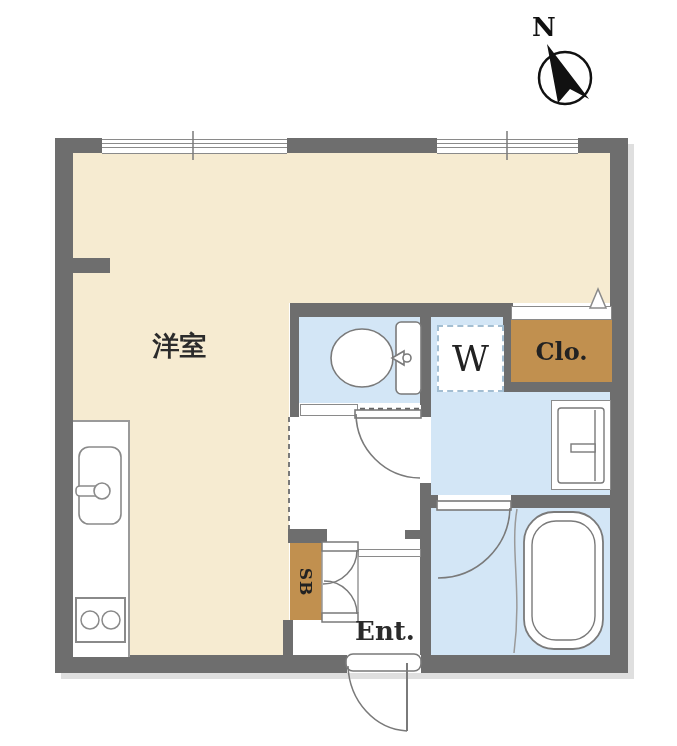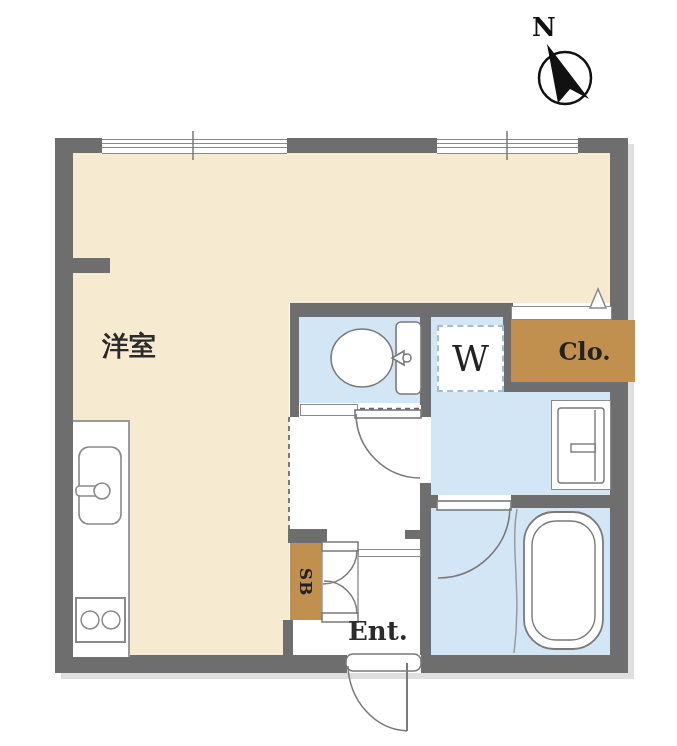--- a/index.html
+++ b/index.html
@@ -45,34 +45,34 @@
   .w-ent-west{left:283px;top:620px;width:10px;height:35px;}
 
   .window{background:#fff;border-top:1.5px solid #8a8a8a;border-bottom:1.5px solid #8a8a8a;z-index:2;}
   .window-1{left:102px;top:139px;width:185px;height:13px;}
   .window-2{left:437px;top:139px;width:141px;height:13px;}
 
   .counter{left:73px;top:420px;width:55px;height:235px;background:#fff;border-top:2px solid #9a9a9a;border-right:2px solid #9a9a9a;}
   .wbox{left:437px;top:325px;width:63px;height:63px;background:#fff;border:2px dashed var(--washer_dash,#a3bed2);
         display:flex;align-items:center;justify-content:center;font-size:36px;color:#222;}
   .clo{left:511px;top:320px;width:101px;height:62px;background:var(--storage,#c1904f);
-       display:flex;align-items:center;justify-content:center;font-weight:bold;font-size:24px;color:#222;padding-left:23px;}
+       display:flex;align-items:center;justify-content:center;font-weight:bold;font-size:24px;color:#222;}
   .clo-strip{left:511px;top:306px;width:101px;height:14px;background:#fff;border:1.5px solid #8a8a8a;box-sizing:border-box;}
   .sb{left:290px;top:543px;width:32px;height:77px;background:var(--storage,#c1904f);
       display:flex;align-items:center;justify-content:center;}
   .sb span{transform:rotate(90deg);font-weight:bold;font-size:17px;color:#222;letter-spacing:1px;}
   .step{left:358px;top:549px;width:63px;height:8px;background:#fff;border:1.5px solid #8a8a8a;box-sizing:border-box;}
   .toilet-door{left:300px;top:404px;width:58px;height:12px;background:#fff;border:1.5px solid #8a8a8a;box-sizing:border-box;}
   .toilet-rail{left:358px;top:405px;width:63px;height:9px;background:#fff;}
   .vanity{left:551px;top:400px;width:60px;height:90px;background:#fff;border:1.5px solid #8a8a8a;box-sizing:border-box;}
   .ent-gap{left:347px;top:655px;width:74px;height:18px;background:#fff;z-index:3;}
 
-  .room-label{left:102px;top:328px;width:155px;height:78px;font-weight:bold;
+  .room-label{left:102px;top:328px;width:155px;height:78px;text-align:center;font-weight:bold;
               font-size:27px;line-height:1.3;color:#2b2b2b;}
-  .ent-label{left:348px;top:616px;width:74px;height:30px;font-weight:bold;font-size:26px;}
+  .ent-label{left:348px;top:616px;width:74px;height:30px;text-align:center;font-weight:bold;font-size:26px;}
   .n-label{left:528px;top:12px;width:32px;height:32px;text-align:center;font-weight:bold;font-size:26px;color:#111;}
 </style>
 </head>
 <body>
 
 <div class="stage">
 
   <div class="abs shadow frame-shadow"></div>
 
   <div class="abs floor floor-main-top"></div>

